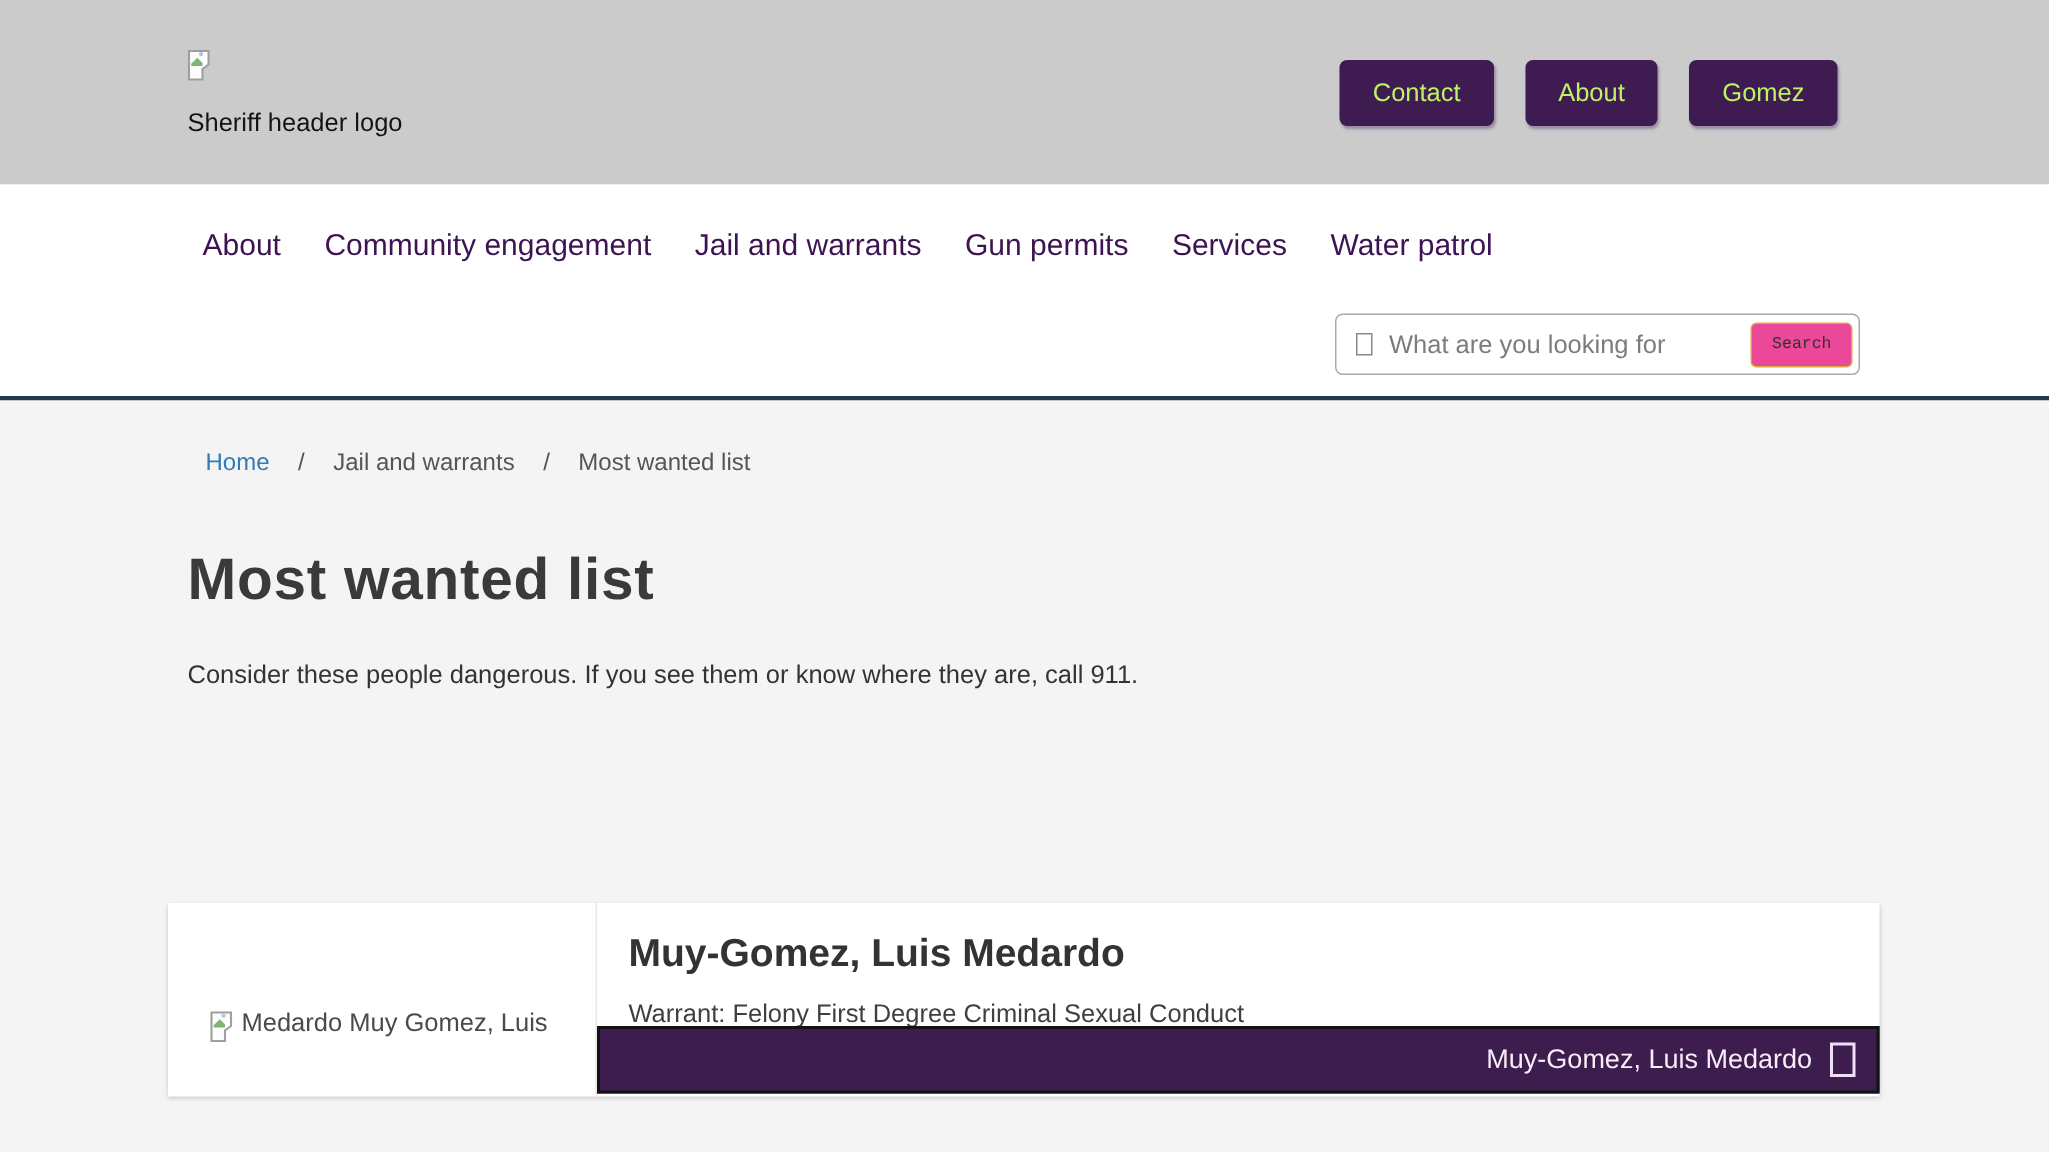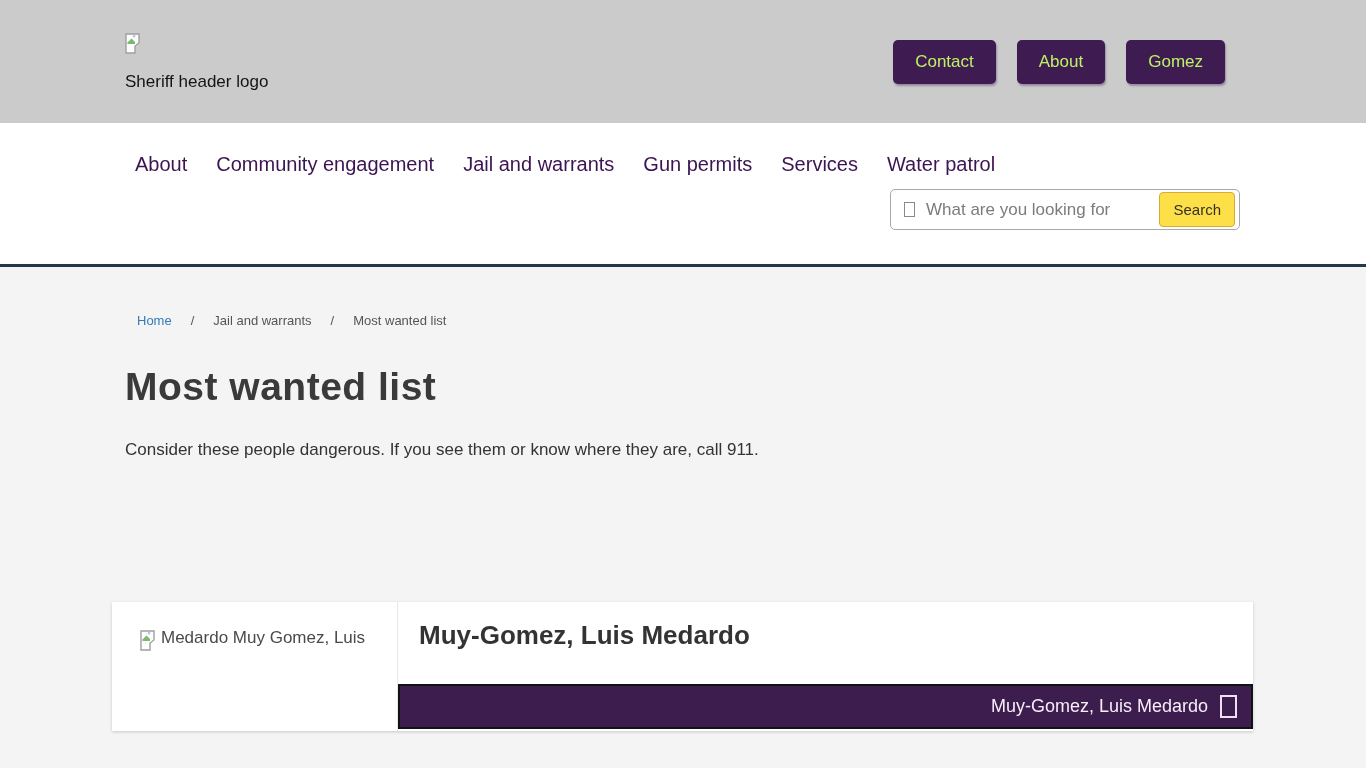--- a/index.html
+++ b/index.html
@@ -32,45 +32,45 @@
     height:144px; background:#ffffff;
     border-bottom:3px solid #1d3b4d; position:relative;
   }
   .nav-links {
     display:flex; gap:29px; padding:30px 0 0 135px; align-items:baseline;
   }
   .nav-link {
     font-size:20px; color:#3c1452; text-decoration:none; cursor:pointer; white-space:nowrap;
   }
   .search-wrap {
-    position:absolute; top:66px; right:126px;
+    position:absolute; top:86px; right:126px;
     width:350px; height:41px;
     background:#ffffff; border:1px solid #a9a9a9; border-radius:5px;
     display:flex; align-items:center; padding:0 4px 0 13px;
   }
   .search-glyph {
     display:inline-block; width:11px; height:15px;
     border:1px solid #8a8a8a; margin-right:11px; flex:none;
   }
   .search-input {
     flex:1; border:none; outline:none; font-family:"Liberation Sans", sans-serif;
     font-size:17px; color:#333; background:transparent; min-width:0;
   }
   .search-input::placeholder { color:#7c7c7c; opacity:1; }
   .search-btn {
-    flex:none; background:#fde047; border:1px solid #d8a93c; border-radius:4px;
-    font-family:Liberation Sans, sans-serif; font-size:15px; color:#33302a;
+    flex:none; background:#ec4899; border:1px solid #d8a93c; border-radius:4px;
+    font-family:Liberation Mono, monospace; font-size:11px; color:#33302a;
     padding:8px 13px; cursor:pointer;
   }
 
   
   .content { position:relative; height:501px; background:#f4f4f5; }
   .breadcrumb {
-    position:absolute; top:46px; left:137px;
-    display:flex; align-items:center; font-size:13px; color:#555;
+    position:absolute; top:33px; left:137px;
+    display:flex; align-items:center; font-size:16px; color:#555;
   }
   .crumb-link { color:#337ab7; text-decoration:none; cursor:pointer; }
   .crumb-sep { margin:0 19px; color:#555; }
   .crumb-current { color:#555; }
   .page-title {
     position:absolute; top:98px; left:125px;
     font-size:39px; font-weight:bold; color:#3a3a3a; letter-spacing:0.5px;
   }
   .intro-p { position:absolute; left:125px; font-size:17px; color:#333; }
   .intro-1 { top:173px; }
@@ -80,21 +80,21 @@
   .wanted-card {
     position:absolute; left:112px; top:335px;
     width:1141px; height:129px; background:#ffffff;
     box-shadow:0 1px 3px rgba(0,0,0,0.18);
     display:flex;
   }
   .card-photo-col {
     width:286px; border-right:1px solid #e8e8e8;
     padding:26px 0 0 28px;
   }
-  .photo-alt-wrap { display:flex; align-items:flex-start; gap:2px; }
+  .photo-alt-wrap { display:flex; align-items:flex-start; gap:2px;margin-top:44px; }
   .photo-alt { font-size:17px; color:#4a4a4a; }
   .card-body-col { flex:1; padding:18px 0 0 21px; overflow:hidden; }
   .person-name { font-size:26px; font-weight:bold; color:#333; }
   .warrant-line { font-size:17px; color:#3f3f3f; margin-top:15px; }
 
   
   .accordion-bar {
     position:absolute; left:398px; top:417px;
     width:855px; height:45px;
     background:#3d1c4e; border:2px solid #121212;
@@ -166,20 +166,21 @@
             <path d="M1 1 h13 v9 l-4 3 v7 H1 Z" fill="#fdfdfd" stroke="#9f9f9f" stroke-width="1.4"></path>
             <path d="M2.5 9.5 L6.5 5.5 L10 9 L10 11 L2.5 11 Z" fill="#7cb66f"></path>
             <path d="M9 4.5 a1.4 1.4 0 1 1 0.1 0 Z" fill="#a9c8e8"></path>
           </svg>
         </span>
         <span class="photo-alt">Medardo Muy Gomez, Luis</span>
       </div>
     </div>
     <div class="card-body-col">
       <h2 class="person-name">Muy-Gomez, Luis Medardo</h2>
+      <div class="warrant-line">Warrant: Felony First Degree Criminal Sexual Conduct</div>
     </div>
   </div>
 
   <div class="accordion-bar">
     <span class="accordion-label">Muy-Gomez, Luis Medardo</span>
     <span class="accordion-glyph"></span>
   </div>
 
 </div>
 

